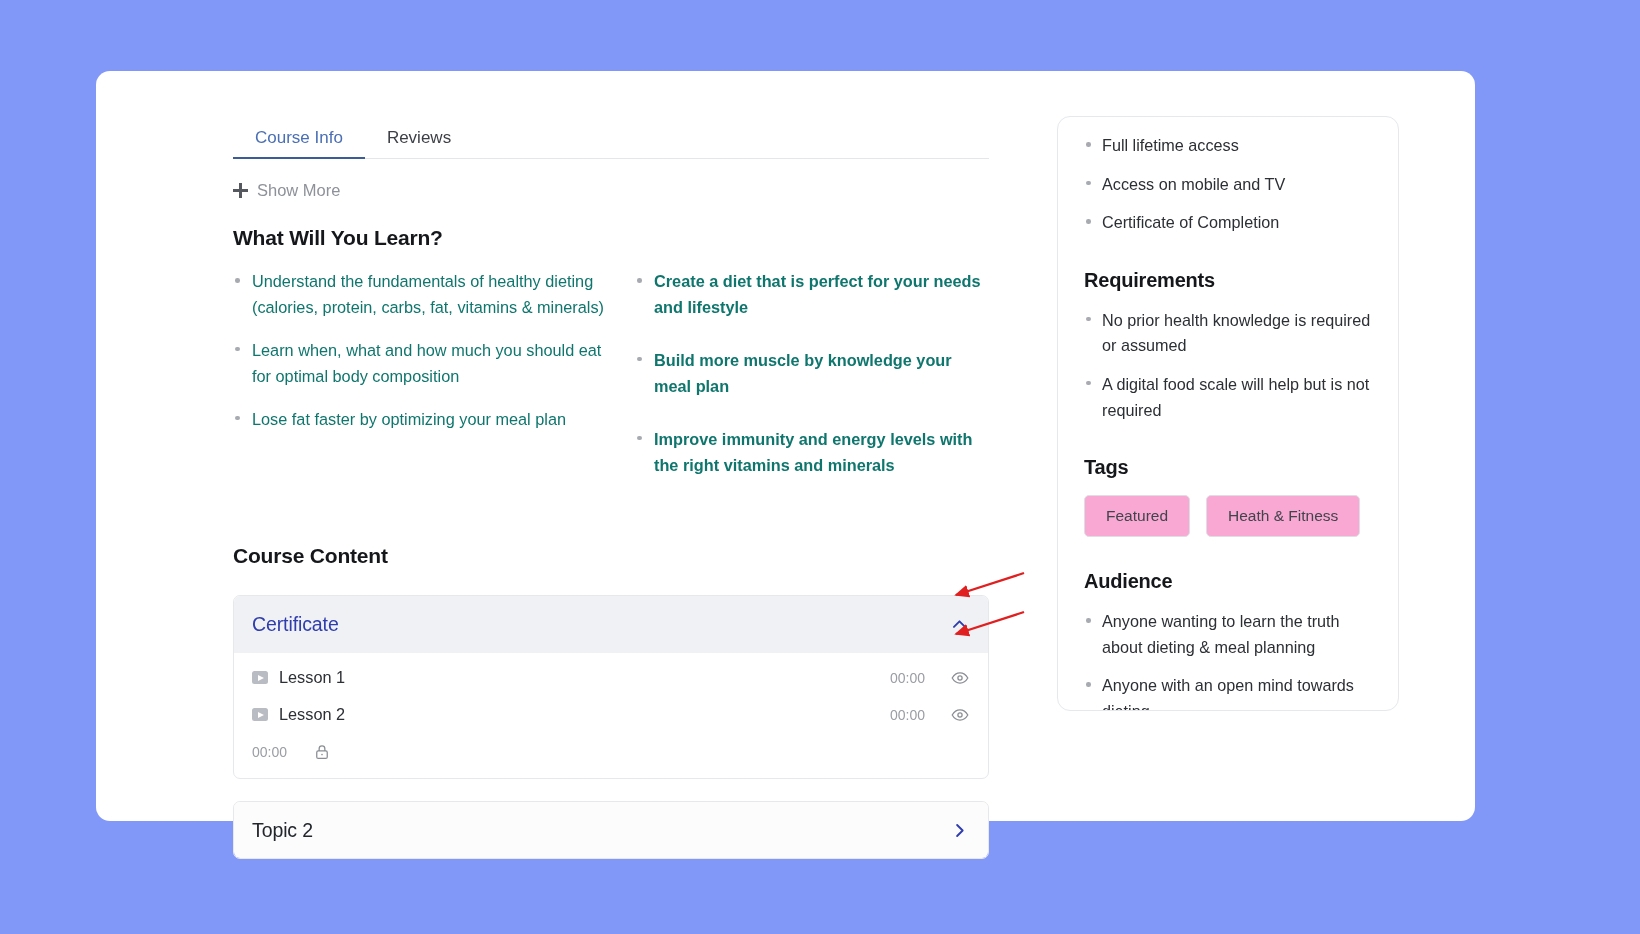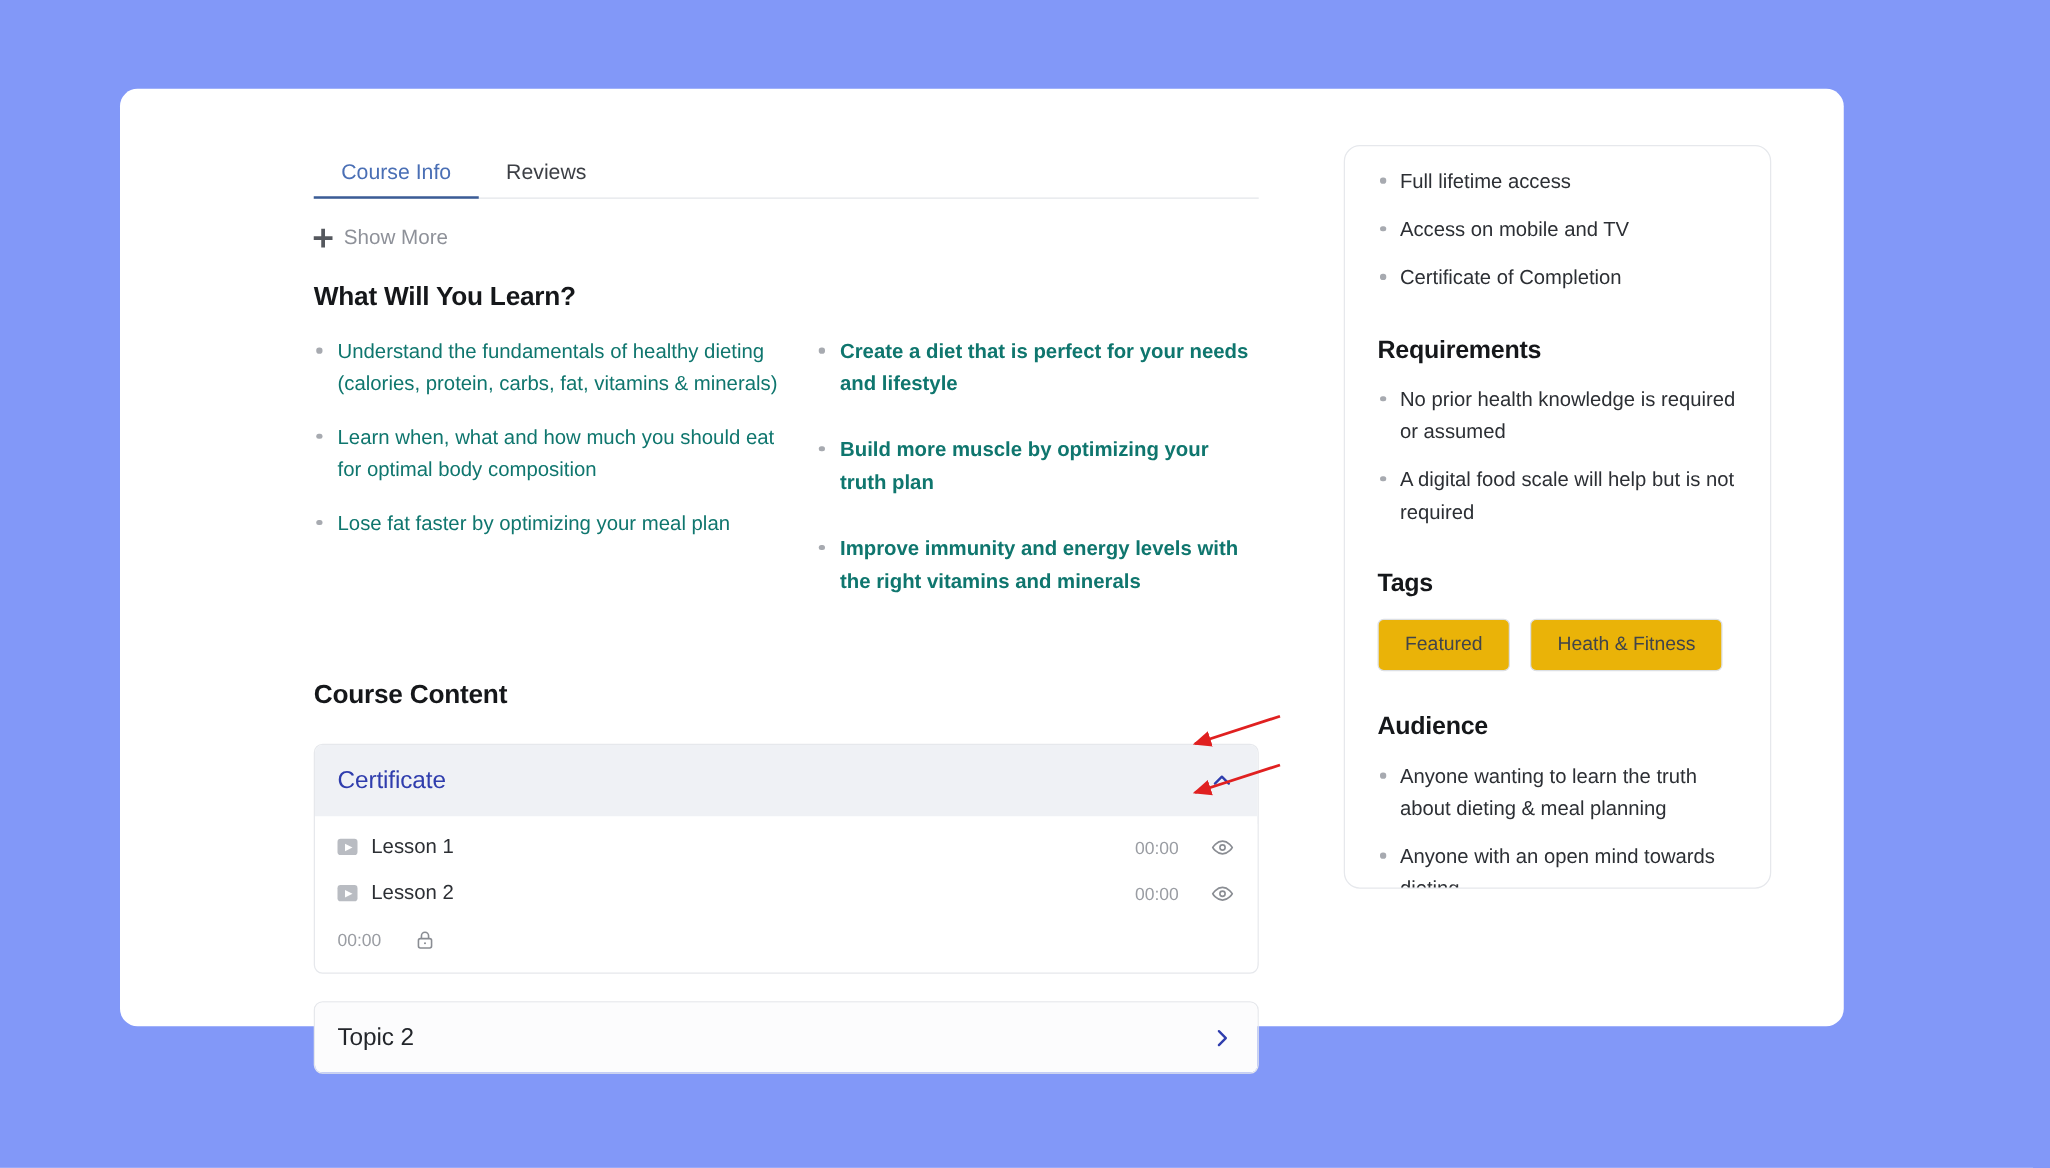--- a/index.html
+++ b/index.html
@@ -16,21 +16,21 @@
   }
   .card {
     position: absolute;
     left: 96px; top: 71px;
     width: 1379px; height: 750px;
     background: #ffffff;
     border-radius: 14px;
   }
   .inner {
     position: absolute;
-    left: 155px; top: 45px;
+    left: 137px; top: 45px;
     width: 1210px;
     display: flex;
     gap: 0;
   }
 
   
   .left { width: 756px; flex: 0 0 756px; }
 
   .tabs {
     display: flex;
@@ -200,21 +200,21 @@
     letter-spacing: -0.2px;
   }
   .side-top-list { padding-top: 16px; }
   .tag-row { display: flex; gap: 16px; margin-top: 2px; }
   .tag {
     border: 1px solid #dcdfe4;
     border-radius: 5px;
     padding: 11px 21px;
     font-size: 15.5px;
     color: #41444a;
-    background: #eab308;
+    background: #f9a8d4;
     cursor: pointer;
     white-space: nowrap;
     font-family: "Liberation Sans", sans-serif;
   }
 
   
   .annot { position: absolute; left: 0; top: 0; width: 1640px; height: 934px; pointer-events: none; }
 </style>
 </head>
 <body>
@@ -241,21 +241,21 @@
           <div class="learn-col">
             <ul class="bullets">
               <li>Understand the fundamentals of healthy dieting (calories, protein, carbs, fat, vitamins &amp; minerals)</li>
               <li>Learn when, what and how much you should eat for optimal body composition</li>
               <li>Lose fat faster by optimizing your meal plan</li>
             </ul>
           </div>
           <div class="learn-col right">
             <ul class="bullets">
               <li>Create a diet that is perfect for your needs and lifestyle</li>
-              <li>Build more muscle by optimizing your truth plan</li>
+              <li>Build more muscle by knowledge your meal plan</li>
               <li>Improve immunity and energy levels with the right vitamins and minerals</li>
             </ul>
           </div>
         </div>
 
         <h2 class="section-title content-title">Course Content</h2>
 
         <div class="accordion">
 
           <div class="acc-block">

